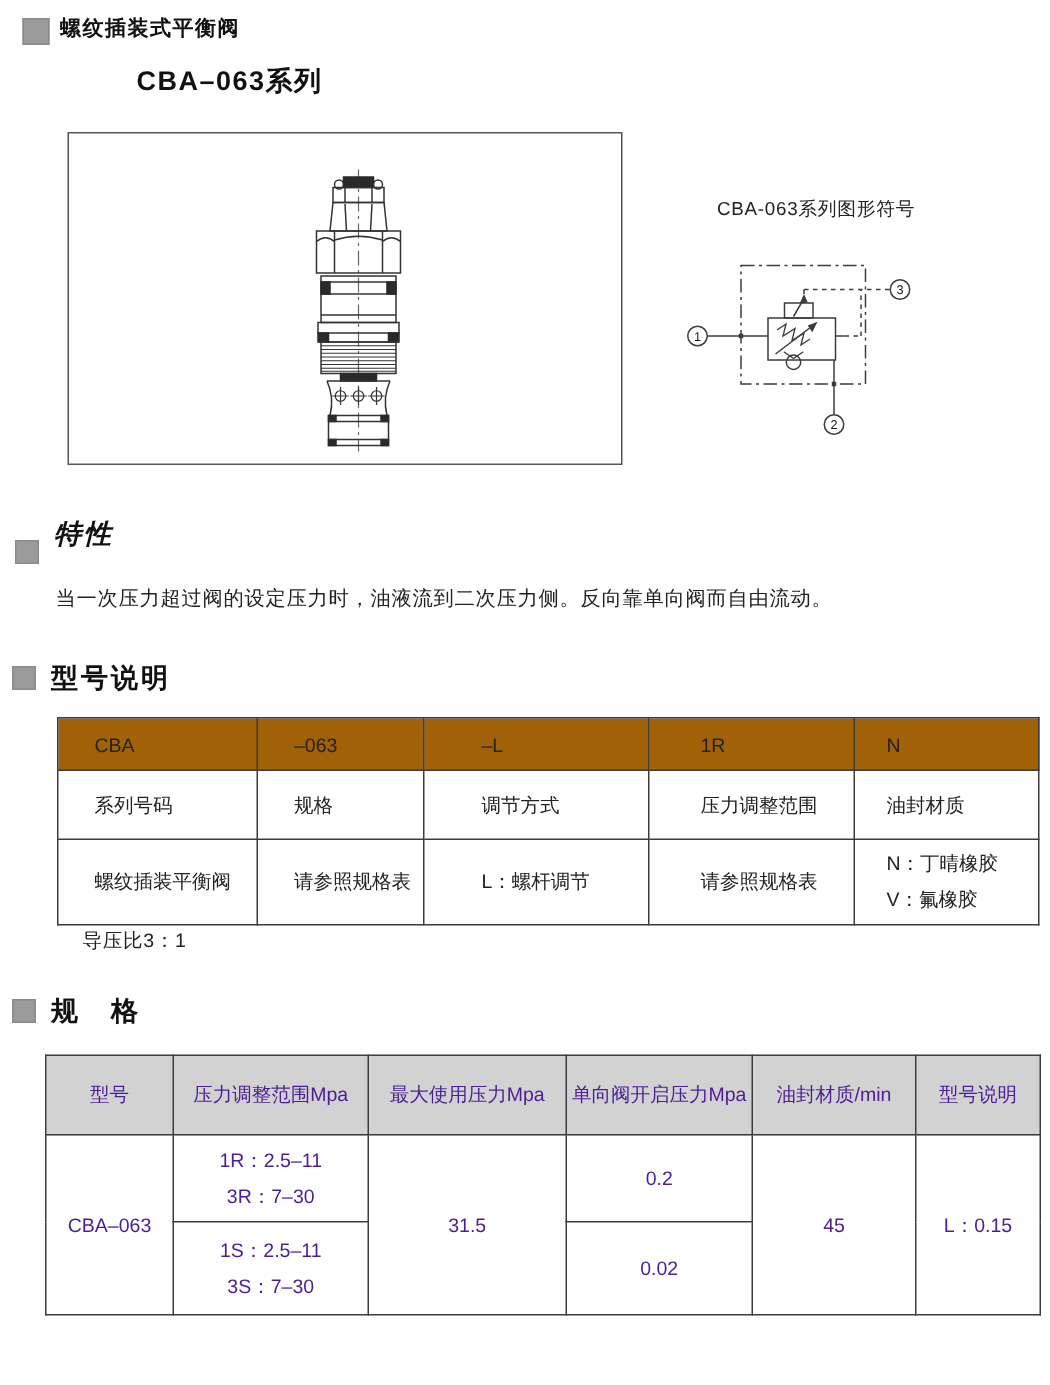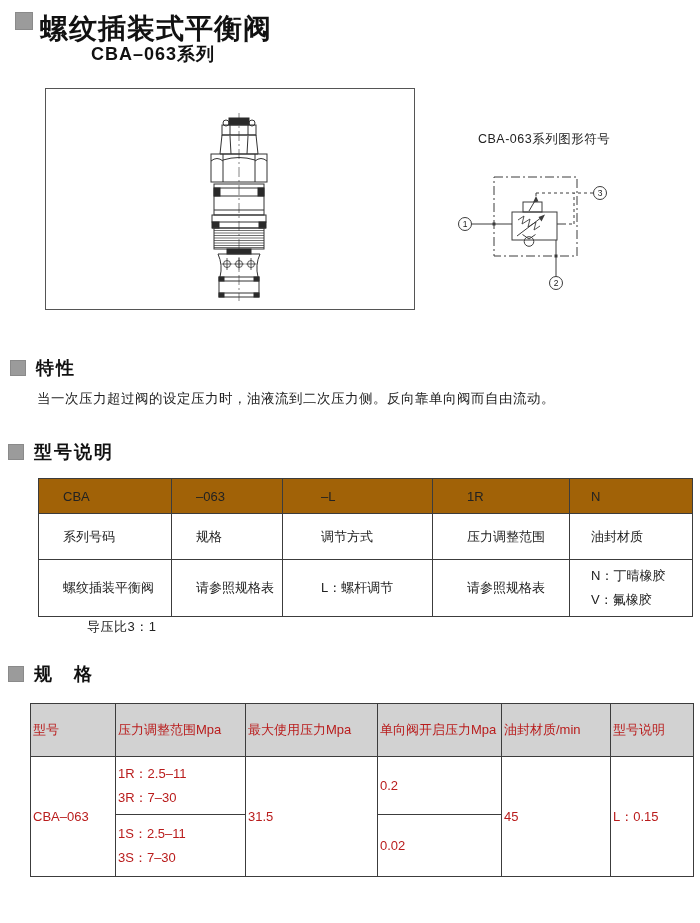--- a/index.html
+++ b/index.html
@@ -12,21 +12,21 @@
     overflow:hidden;
   }
   .abs{position:absolute;}
   .bullet{
     position:absolute;
     background:#9b9b9b;
     border:1px solid #8a8a8a;
     box-sizing:border-box;
   }
   .doc-title{
-    font-size:28px;font-weight:bold;letter-spacing:1px;color:#111;
+    font-size:14px;font-weight:bold;letter-spacing:1px;color:#111;
   }
   .doc-subtitle{
     font-size:18px;font-weight:bold;letter-spacing:1px;color:#111;
   }
   .section-heading{
     font-size:18px;font-weight:bold;letter-spacing:2px;color:#111;
   }
   .body-text{
     font-size:13.5px;color:#222;letter-spacing:0.5px;
   }
@@ -42,21 +42,21 @@
   table, th, td{border:1px solid #3c3c3c;}
   .mtable{left:38px;top:478px;width:654px;}
   .mtable td{font-size:13px;color:#222;vertical-align:middle;padding:0 4px 0 24px;}
   .mtable tr.hdr td{background:#a16207;height:34px;}
   .mtable tr.lbl td{height:45px;}
   .mtable tr.val td{height:56px;}
   .mtable td:nth-child(3){padding-left:38px;}
   .mtable td:nth-child(4){padding-left:34px;margin-top:30px;}
   .mtable td:nth-child(5){padding-left:21px;}
   .stable{left:30px;top:703px;width:663px;}
-  .stable td{font-size:13px;color:#b91c1c;text-align:left;vertical-align:middle;padding:0 2px;}
+  .stable td{font-size:13px;color:#4c1d95;text-align:center;vertical-align:middle;padding:0 2px;}
   .stable tr.hdr td{background:#d2d2d2;height:52px;}
   .stable tr.r1 td{height:57px;}
   .stable tr.r2 td{height:61px;}
   .two-line div{line-height:24px;}
   .note-text{font-size:13px;color:#222;letter-spacing:0.5px;}
   svg{display:block;}
 </style>
 </head>
 <body>
 
@@ -181,21 +181,21 @@
       <text x="111" y="123" font-size="8.5" text-anchor="middle" fill="#1a1a1a" stroke="none" font-family="Liberation Sans, sans-serif">2</text>
     </g>
     <g>
       <circle cx="155" cy="30" r="6.5"></circle>
       <text x="155" y="33" font-size="8.5" text-anchor="middle" fill="#1a1a1a" stroke="none" font-family="Liberation Sans, sans-serif">3</text>
     </g>
   </g>
 </svg>
 
 <div class="bullet" style="left:10px;top:360px;width:16px;height:16px;"></div>
-<div class="abs section-heading" style="left:36px;top:356px;">特性</div>
+<div class="abs section-heading" style="left:36px;top:344px;font-style:italic;">特性</div>
 <div class="abs body-text" style="left:37px;top:390px;width:620px;">当一次压力超过阀的设定压力时，油液流到二次压力侧。反向靠单向阀而自由流动。</div>
 
 <div class="bullet" style="left:8px;top:444px;width:16px;height:16px;"></div>
 <div class="abs section-heading" style="left:34px;top:440px;">型号说明</div>
 
 <table class="mtable">
   <colgroup>
     <col style="width:133px">
       <col style="width:111px">
       <col style="width:150px">
@@ -223,21 +223,21 @@
     <td>L：螺杆调节</td>
     <td>请参照规格表</td>
     <td class="two-line">
       <div>N：丁晴橡胶</div>
       <div>V：氟橡胶</div>
     </td>
   </tr>
 </tbody>
   </table>
 
-<div class="abs note-text" style="left:55px;top:618px;margin-left:32px;">导压比3：1</div>
+<div class="abs note-text" style="left:55px;top:618px;">导压比3：1</div>
 
 <div class="bullet" style="left:8px;top:666px;width:16px;height:16px;"></div>
 <div class="abs section-heading" style="left:34px;top:662px;">规　格</div>
 
 <table class="stable">
   <colgroup>
     <col style="width:85px">
       <col style="width:130px">
       <col style="width:132px">
       <col style="width:124px">

